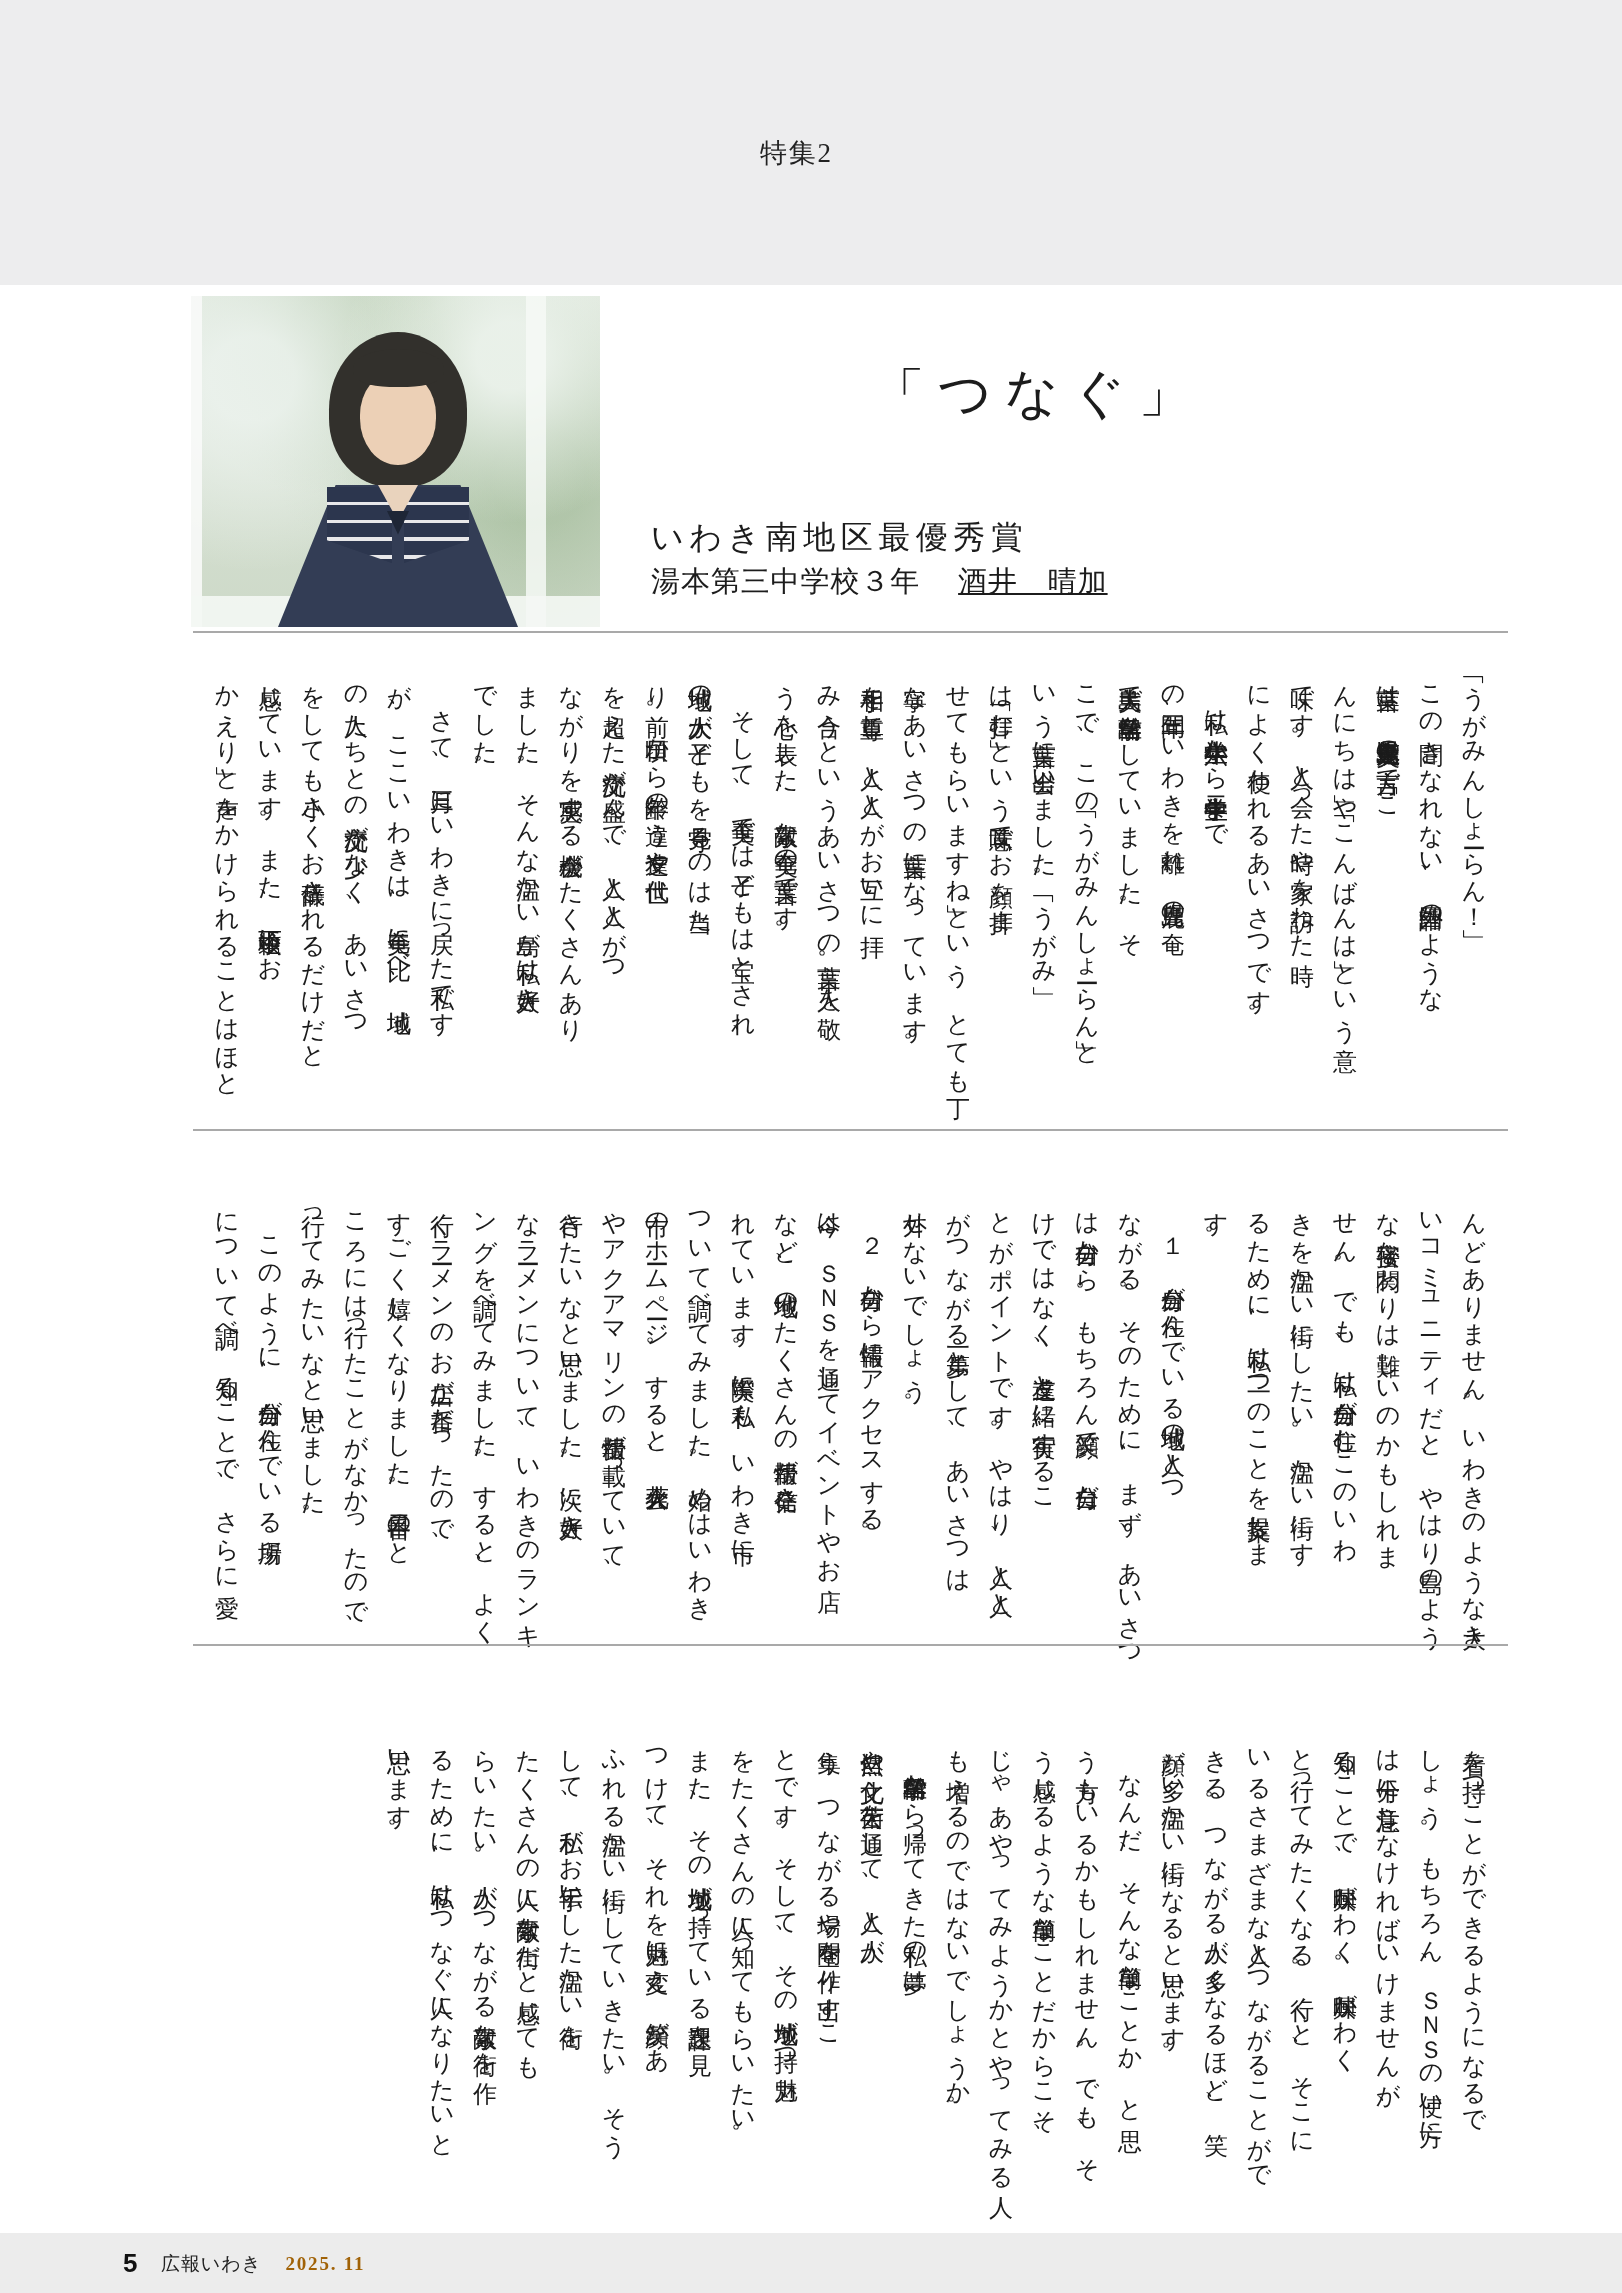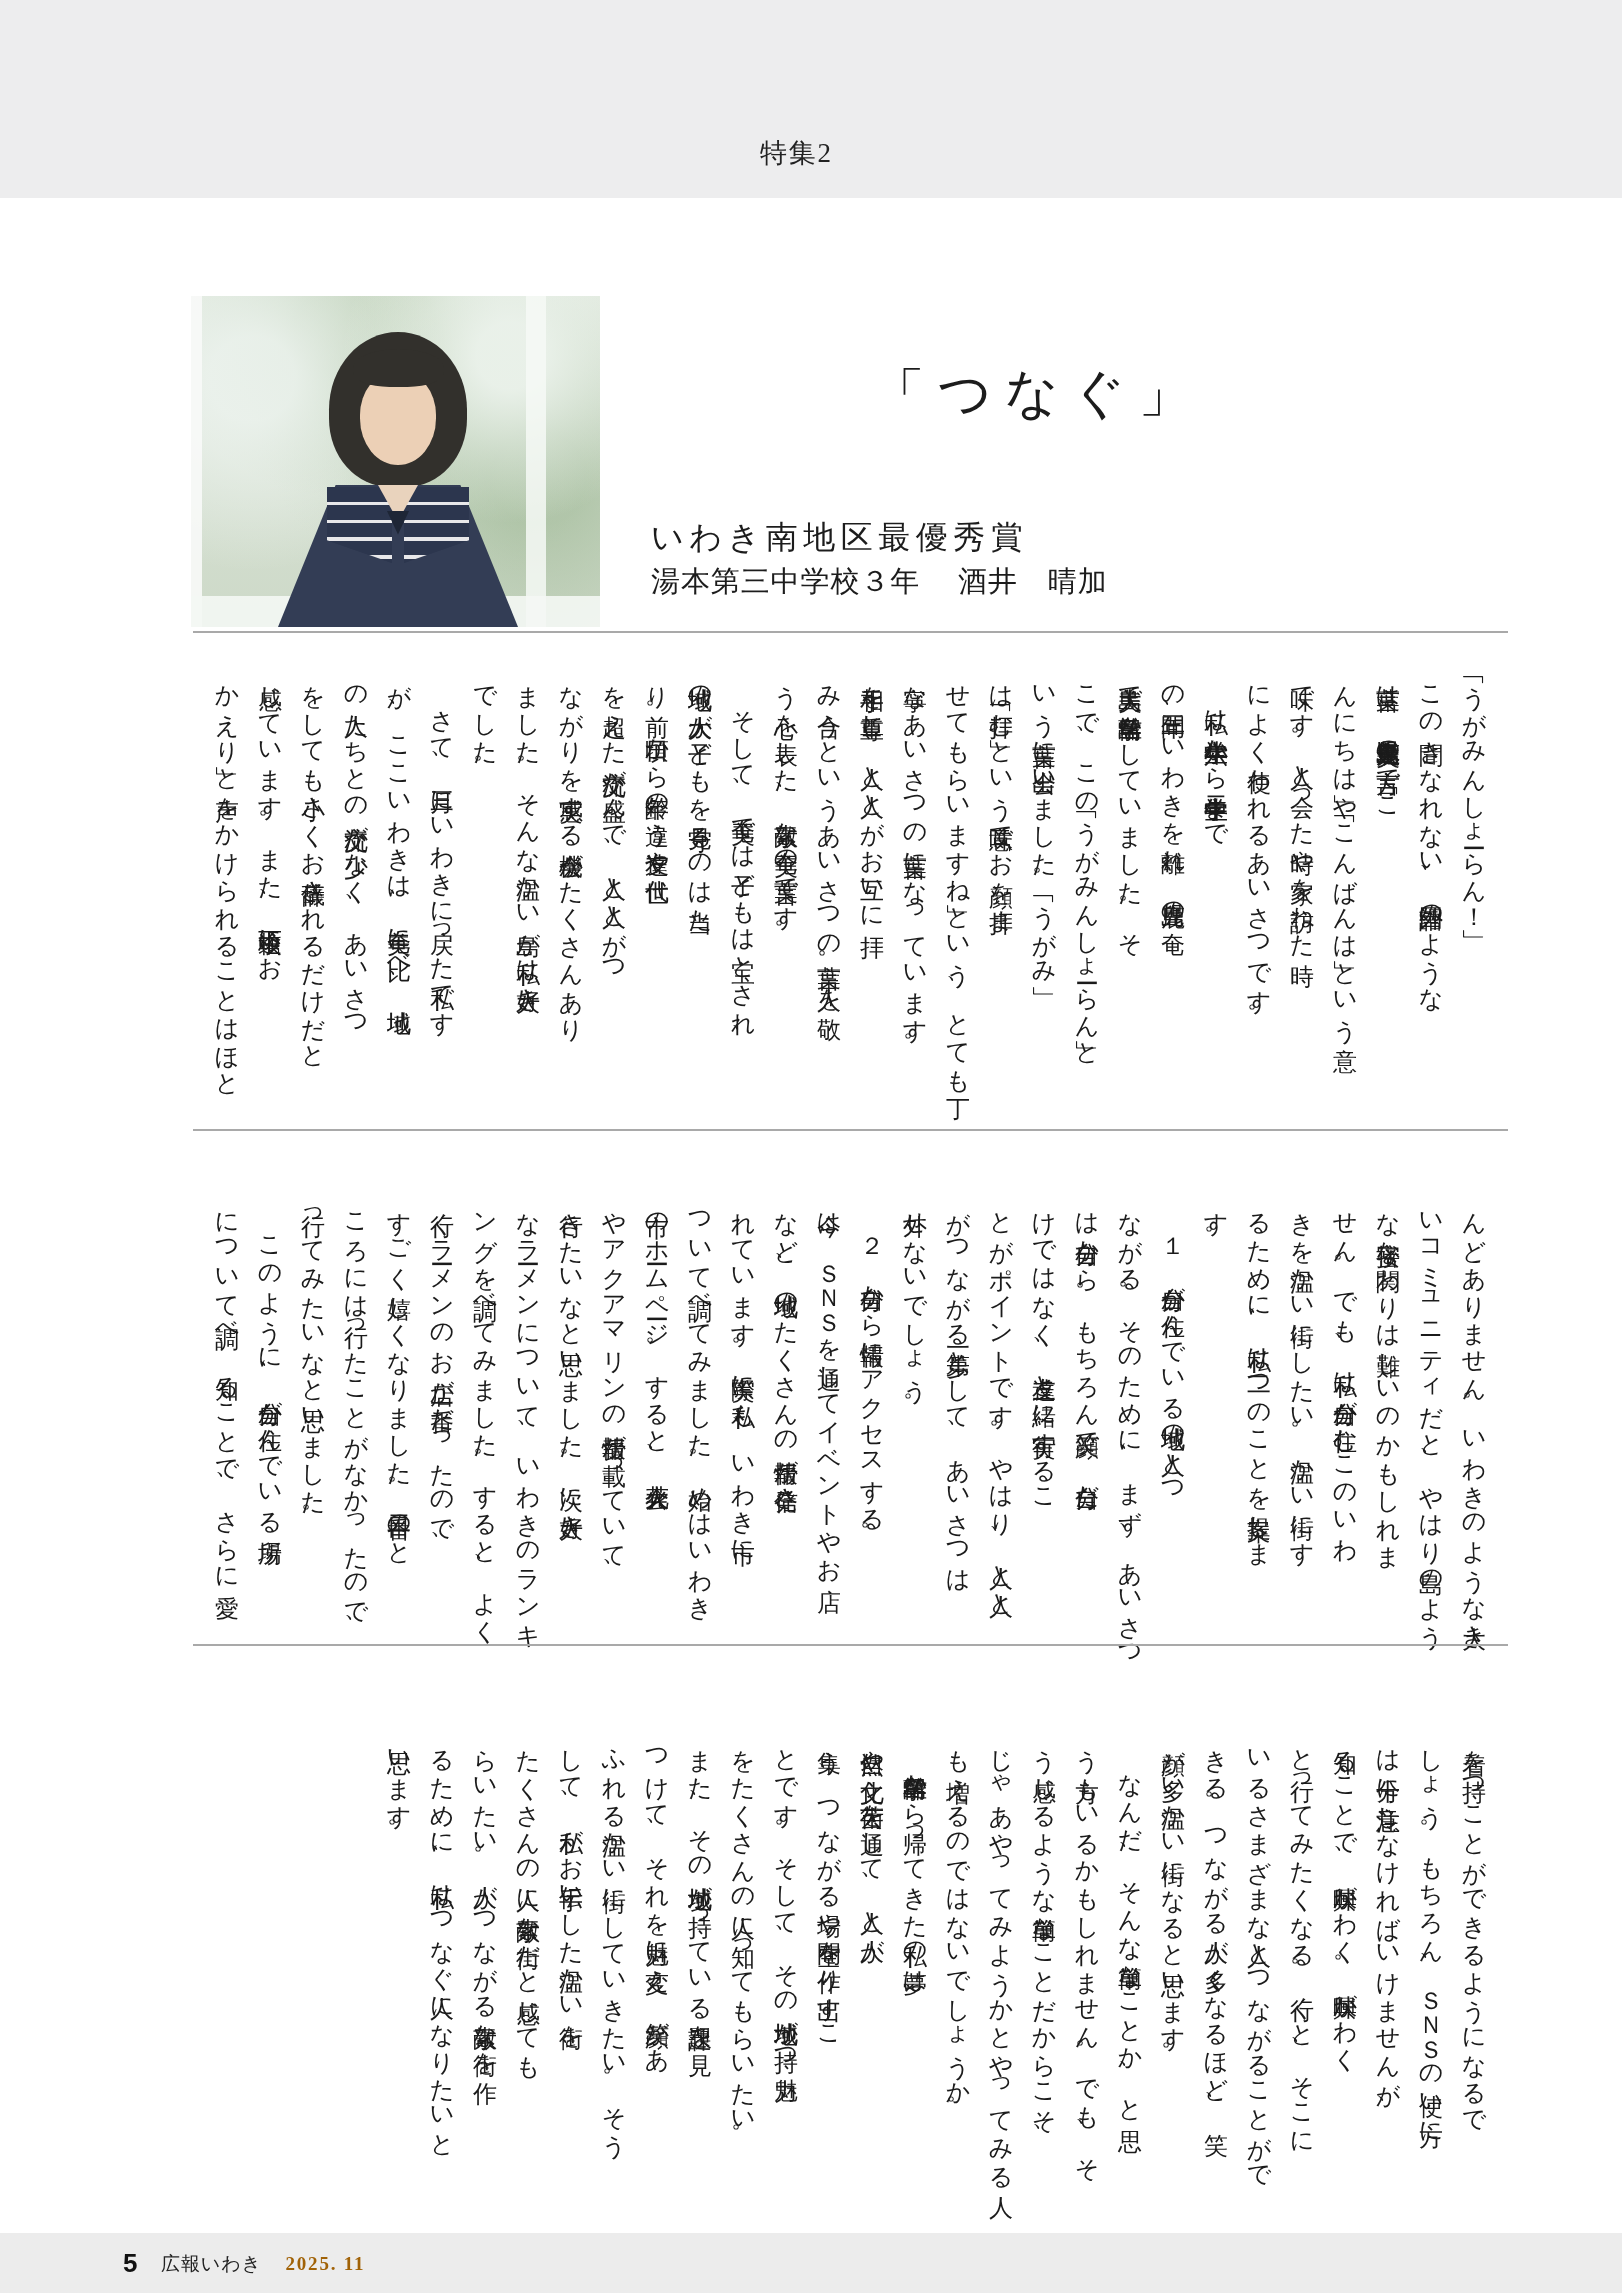--- a/index.html
+++ b/index.html
@@ -2,21 +2,21 @@
 <html lang="ja" style="font-size:14.5px"><head>
 <meta charset="utf-8">
 <style>
   html,body{margin:0;padding:0;background:#888;}
   .page{
     position:relative;width:1623px;height:2294px;background:#ffffff;
     margin:0 auto;overflow:hidden;
     font-family:"Liberation Serif","DejaVu Serif",serif;color:#1c1c1c;
   }
   
-  .top-band{position:absolute;left:0;top:0;width:1623px;height:198px;background:#ededee;}
+  .top-band{position:absolute;left:0;top:0;width:1623px;height:285px;background:#ededee;}
   .feature-label{position:absolute;left:760px;top:135px;font-size:27px;letter-spacing:1.8px;color:#222;}
   .main-title{position:absolute;left:873px;top:71px;margin:0;font-size:85px;font-weight:400;letter-spacing:15.5px;color:#151515;white-space:nowrap;}
   
   .photo{position:absolute;left:191px;top:296px;width:409px;height:331px;overflow:hidden;
     background:
       radial-gradient(circle at 78% 18%, rgba(235,242,235,.95) 0 8%, rgba(235,242,235,0) 40%),
       radial-gradient(circle at 15% 25%, rgba(238,244,240,.85) 0 10%, rgba(238,244,240,0) 45%),
       radial-gradient(circle at 85% 55%, rgba(150,178,140,.55) 0 12%, rgba(150,178,140,0) 50%),
       radial-gradient(circle at 35% 10%, rgba(168,192,158,.6) 0 10%, rgba(168,192,158,0) 42%),
       radial-gradient(circle at 60% 35%, rgba(200,216,196,.7) 0 15%, rgba(200,216,196,0) 55%),
@@ -31,21 +31,21 @@
   .uniform{position:absolute;left:87px;top:189px;width:240px;height:142px;background:#333d55;clip-path:polygon(24% 0,76% 0,100% 100%,0 100%);}
   .collar-left{position:absolute;left:136px;top:191px;width:65px;height:76px;background:#2c364e;clip-path:polygon(0 0,100% 0,100% 100%,0 70%);
     background-image:repeating-linear-gradient(to bottom,#2c364e 0 14.5px,#e8e8ea 14.5px 18px);}
   .collar-right{position:absolute;left:213px;top:191px;width:65px;height:76px;background:#2c364e;clip-path:polygon(0 0,100% 0,100% 70%,0 100%);
     background-image:repeating-linear-gradient(to bottom,#2c364e 0 14.5px,#e8e8ea 14.5px 18px);}
   .chest{position:absolute;left:187px;top:189px;width:40px;height:36px;background:#e9d3bd;clip-path:polygon(0 0,100% 0,50% 100%);}
   .necktie{position:absolute;left:196px;top:215px;width:22px;height:23.6px;background:#1e2636;clip-path:polygon(0 0,100% 0,50% 100%);}
   .speech-title{position:absolute;left:872px;top:358px;margin:0;font-size:53px;font-weight:400;letter-spacing:12.7px;white-space:nowrap;}
   .award{position:absolute;left:651px;top:516px;font-size:32px;letter-spacing:5.5px;}
   .author{position:absolute;left:651px;top:562px;font-size:29px;letter-spacing:0.9px;}
-  .author .name{margin-left:38px;}
+  .author .name{margin-left:38px;text-decoration:underline;}
   
   .rule{position:absolute;left:193px;width:1315px;height:1.8px;background:#a9a9a9;}
   .rule1{top:631px;}
   .rule2{top:1129px;}
   .rule3{top:1644px;}
   
   .vtext{position:absolute;left:193px;width:1302px;height:418px;display:flex;flex-direction:row-reverse;justify-content:flex-start;}
   .block1{top:669px;}
   .block2{top:1196px;}
   .block3{top:1733px;}

